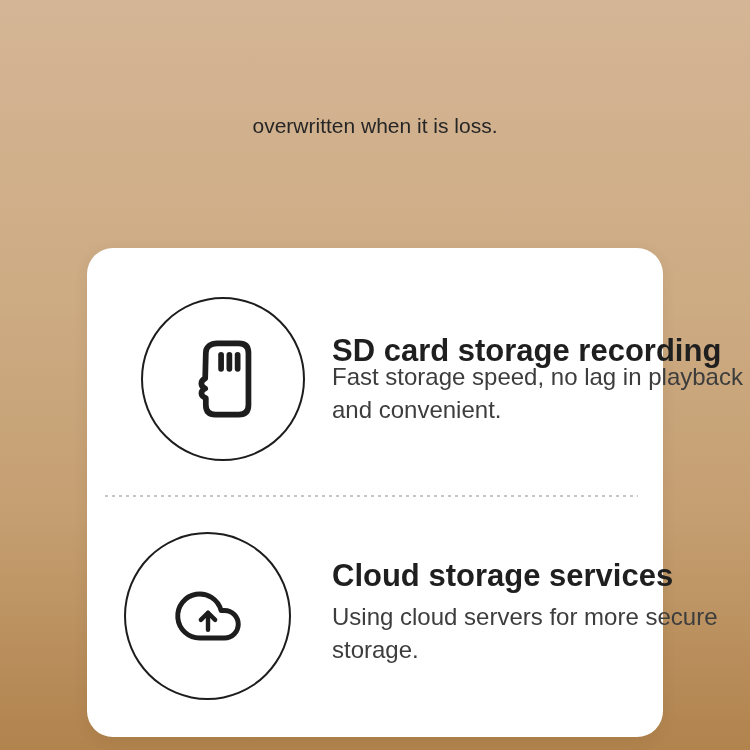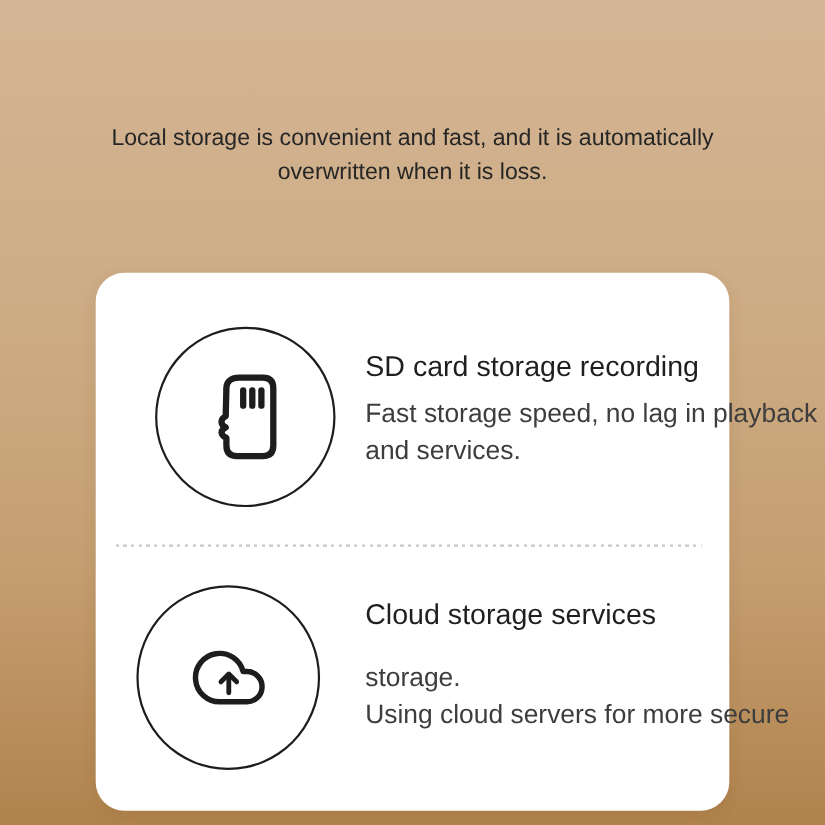--- a/index.html
+++ b/index.html
@@ -59,24 +59,25 @@
     border:2px solid var(--icon-stroke);
     border-radius:50%;
     background:#ffffff;
     display:flex;align-items:center;justify-content:center;
   }
   .circle-sd{left:54px;top:49px;width:164px;height:164px;}
   .circle-cloud{left:37px;top:284px;width:167px;height:168px;}
   .method-heading{
     position:absolute;
     left:245px;
-    font-size:26px;
-    font-weight:400;
+    font-size:31px;
+    font-weight:700;
     color:var(--heading-text);
     white-space:nowrap;
+    margin-top:15px;
   }
   .heading-sd{top:70px;}
   .heading-cloud{top:295px;}
   .method-body{
     position:absolute;
     left:245px;
     font-size:24px;
     line-height:33px;
     color:var(--body-text);
     white-space:nowrap;
@@ -93,49 +94,48 @@
   }
   svg{display:block;}
 </style>
 </head>
 <body>
 
 <div class="page">
 
 
   <div class="subtitle">
-    <div>Local storage is convenient and fast, and it is automatically</div>
     <div>overwritten when it is loss.</div>
   </div>
 
   <div class="card">
 
     <div class="icon-circle circle-sd">
       <svg width="70" height="92" viewBox="0 0 110 130" fill="none" stroke="#1d1d1d" stroke-width="9" stroke-linecap="round" stroke-linejoin="round">
         <path d="M46 9 H80 C90 9 95 14 95 24 V106 C95 116 90 121 80 121 H43 C33 121 28 116 28 106 V95 C19 91 19 84 27 80 C19 76 19 68 27 64 L28 24 C28 14 36 9 46 9 Z"></path>
         <line x1="52" y1="27" x2="52" y2="49"></line>
         <line x1="65" y1="27" x2="65" y2="49"></line>
         <line x1="78" y1="27" x2="78" y2="49"></line>
       </svg>
     </div>
     <h2 class="method-heading heading-sd">SD card storage recording</h2>
     <div class="method-body body-sd">
       <div>Fast storage speed, no lag in playback</div>
-      <div>and services.</div>
+      <div>and convenient.</div>
     </div>
 
     <div class="divider"></div>
 
     <div class="icon-circle circle-cloud">
       <svg width="86" height="66" viewBox="0 0 24 24" fill="none" stroke="#1d1d1d" stroke-width="1.8" stroke-linecap="round" stroke-linejoin="round">
         <path d="M18 10 h-1.26 A8 8 0 1 0 9 20 h9 a5 5 0 0 0 0 -10 z"></path>
         <line x1="12" y1="17" x2="12" y2="11" stroke-width="1.6"></line>
         <path d="M9.4 13.4 L12 10.8 L14.6 13.4" stroke-width="1.6"></path>
       </svg>
     </div>
     <h2 class="method-heading heading-cloud">Cloud storage services</h2>
     <div class="method-body body-cloud">
+      <div>Using cloud servers for more secure</div>
       <div>storage.</div>
-      <div>Using cloud servers for more secure</div>
     </div>
 
   </div>
 </div>
 
 </body></html>

